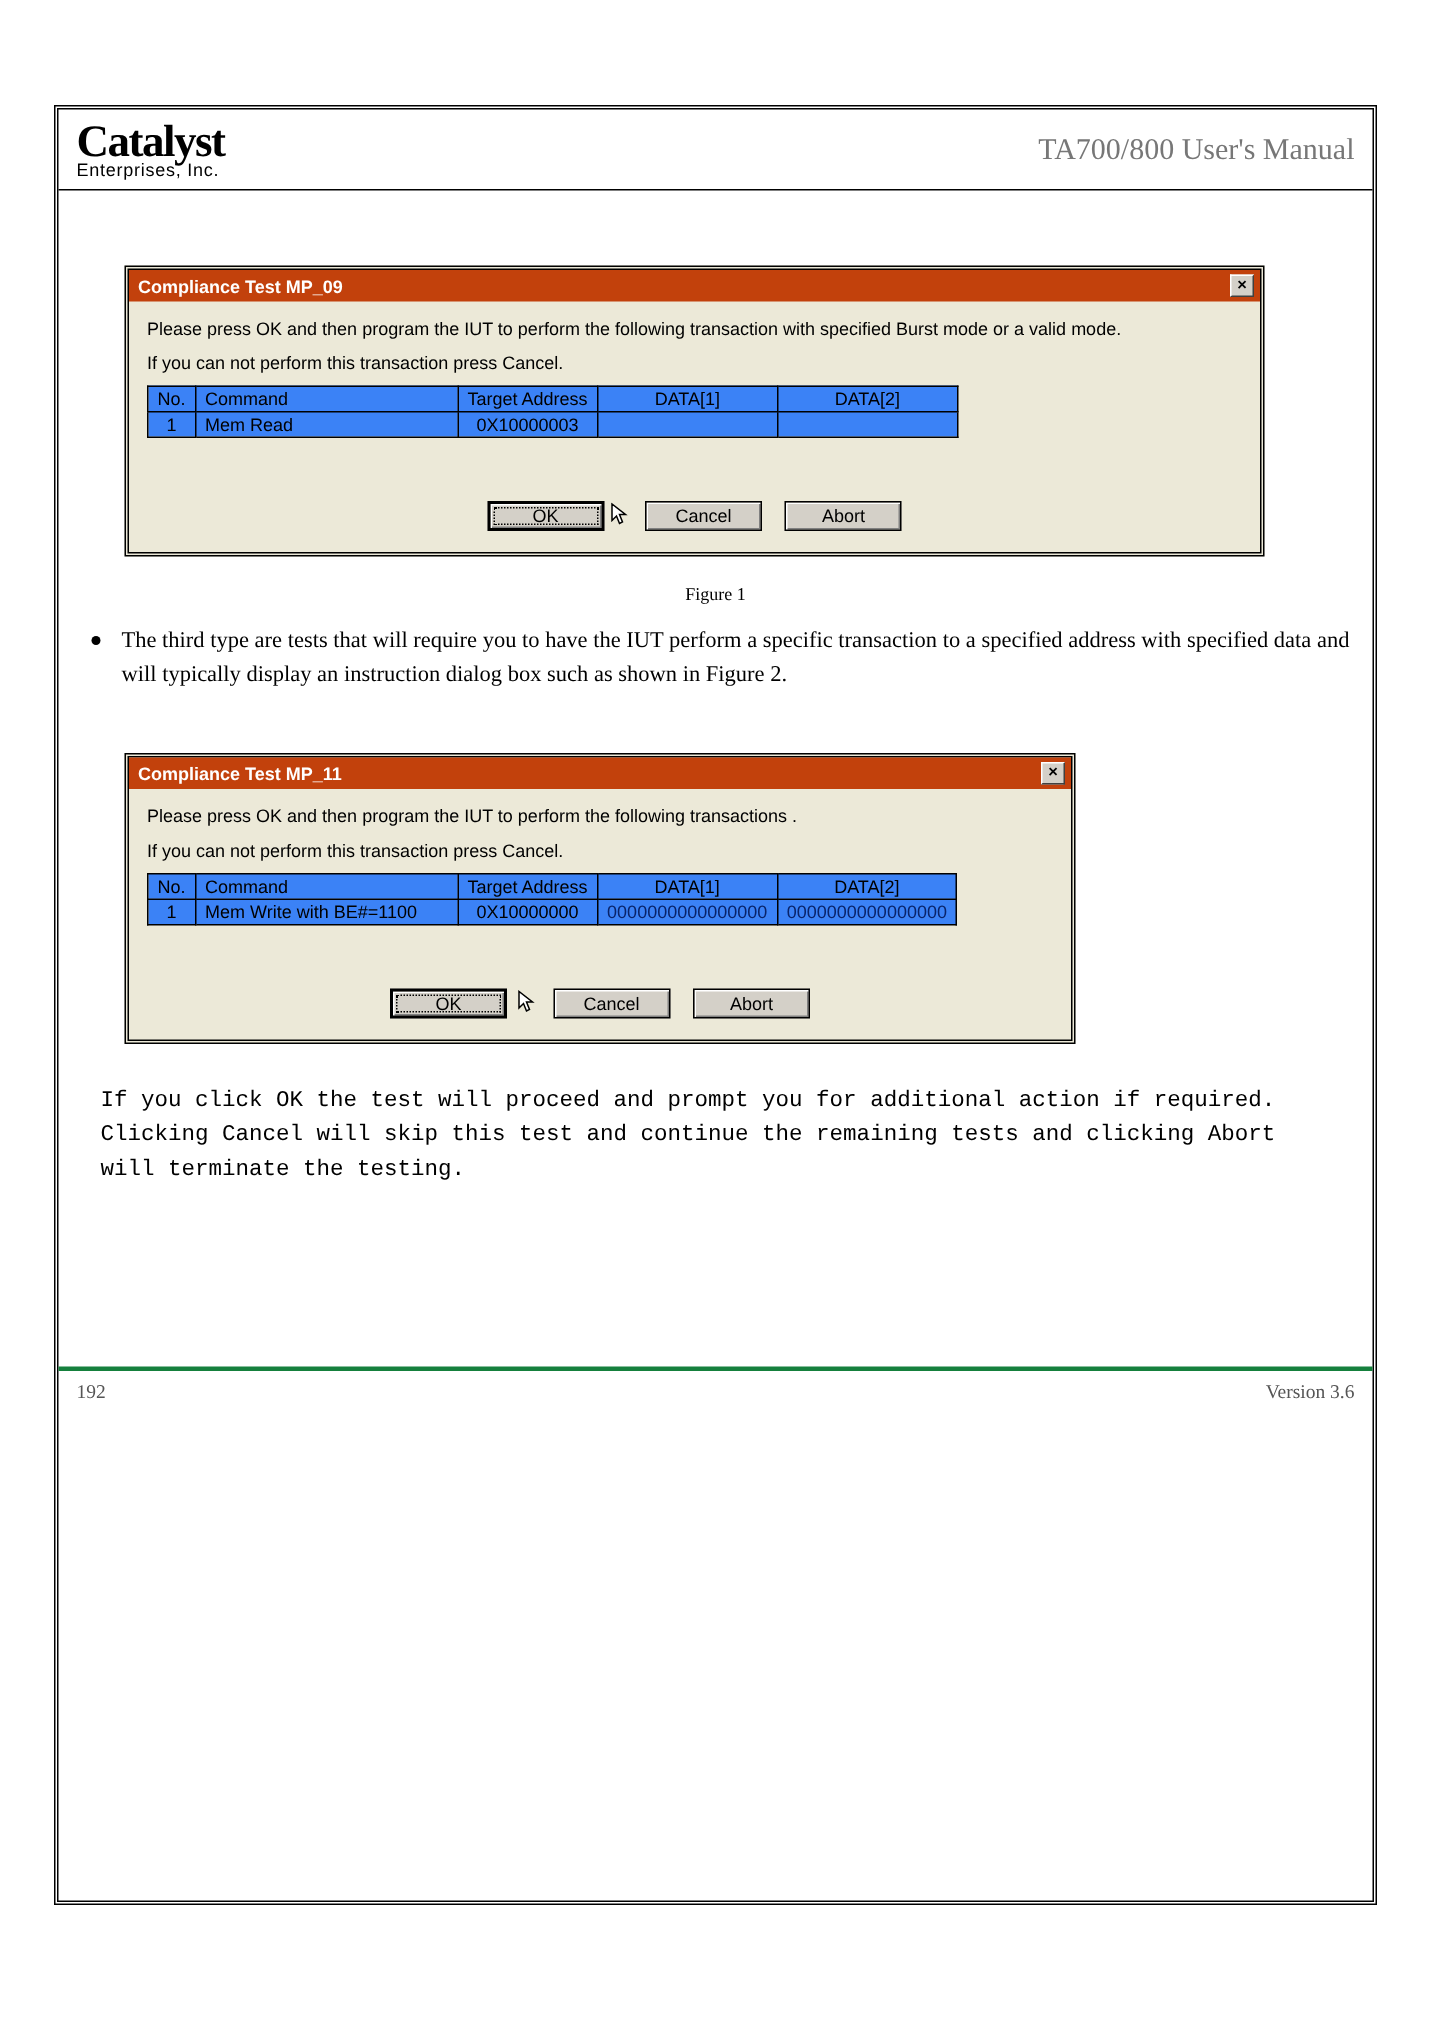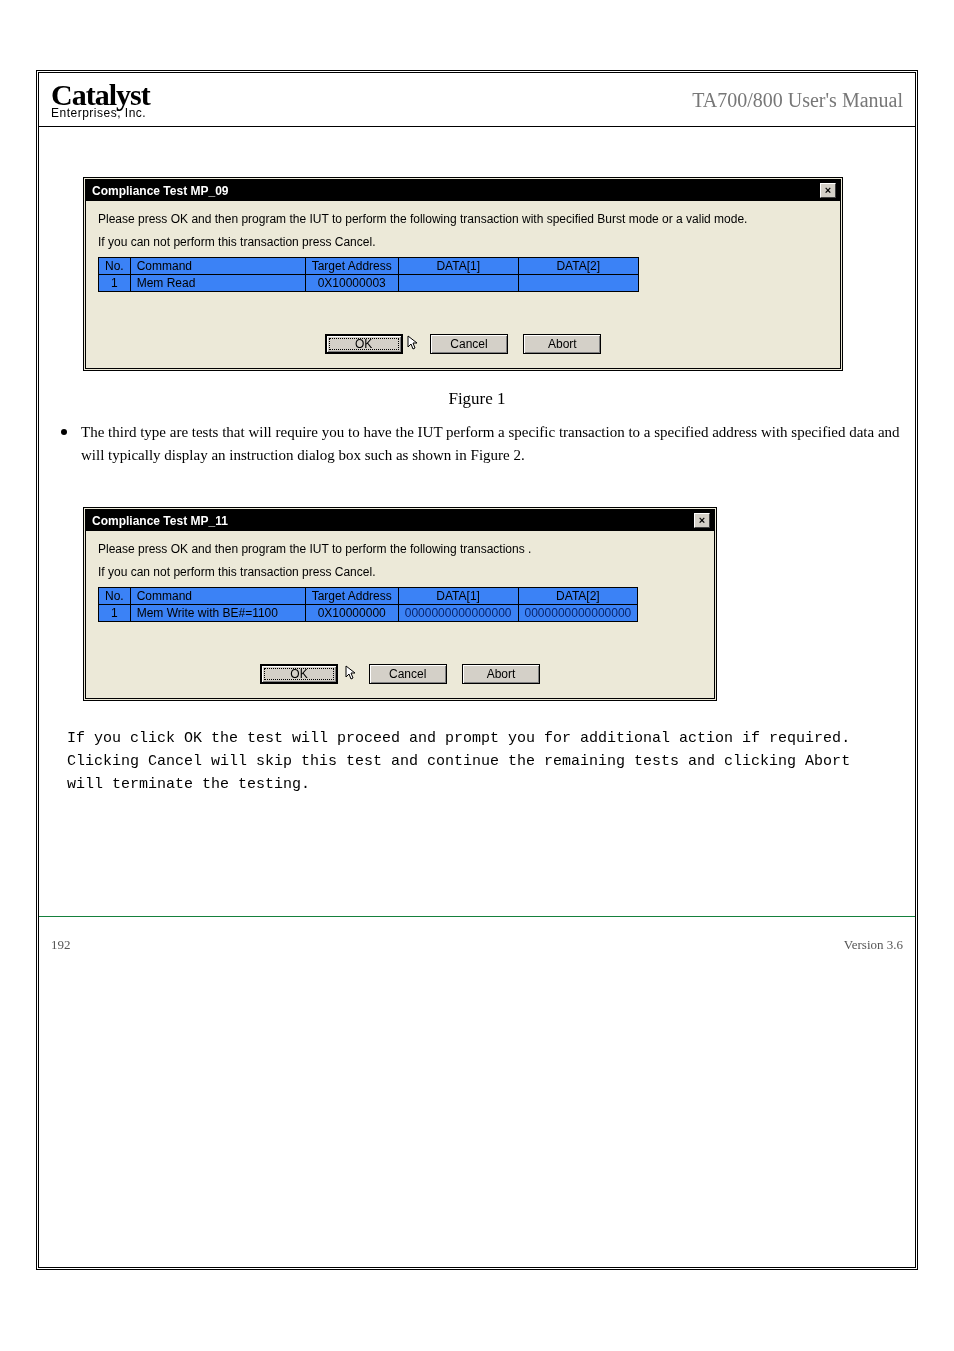--- a/index.html
+++ b/index.html
@@ -71,21 +71,21 @@
   .dlg {
     border: 3px double #000;
     font-family: "MS Sans Serif", Tahoma, Arial, sans-serif;
     font-size: 12px;
     background: #ece9d8;
     color: #000;
   }
   .dlg-wide { width: 760px; }
   .dlg-narrow { width: 634px; }
   .titlebar {
-    background: #000000;
+    background: #c2410c;
     color: #fff;
     font-weight: bold;
     padding: 3px 4px 3px 6px;
     display: flex;
     justify-content: space-between;
     align-items: center;
   }
   .closebtn {
     width: 16px; height: 15px;
     background: #d4d0c8;
@@ -144,34 +144,34 @@
   .cursor {
     display:inline-block;
     position: relative;
     top: 3px;
     width: 14px; height: 16px;
     margin-left: -2px;
   }
   .cursor svg { display:block; }
   .figlabel {
     text-align:center;
-    font-size: 17px;
+    font-size: 12px;
     font-family: "Times New Roman", serif;
     margin-top: 18px;
   }
   .lastpara {
     margin: 26px 14px 0 14px;
     font-size: 15px;
     line-height: 1.55;
     font-family: Liberation Mono, monospace;
   }
   .footer {
-    border-top: 1px solid #15803d;
+    border-top: 3px solid #15803d;
     margin-top: 120px;
-    padding: 20px 12px 0 12px;
+    padding: 6px 12px 0 12px;
     display: flex;
     justify-content: space-between;
     font-size: 13px;
     color: #555;
     font-family: "Times New Roman", serif;
   }
 </style>
 </head>
 <body>
 

